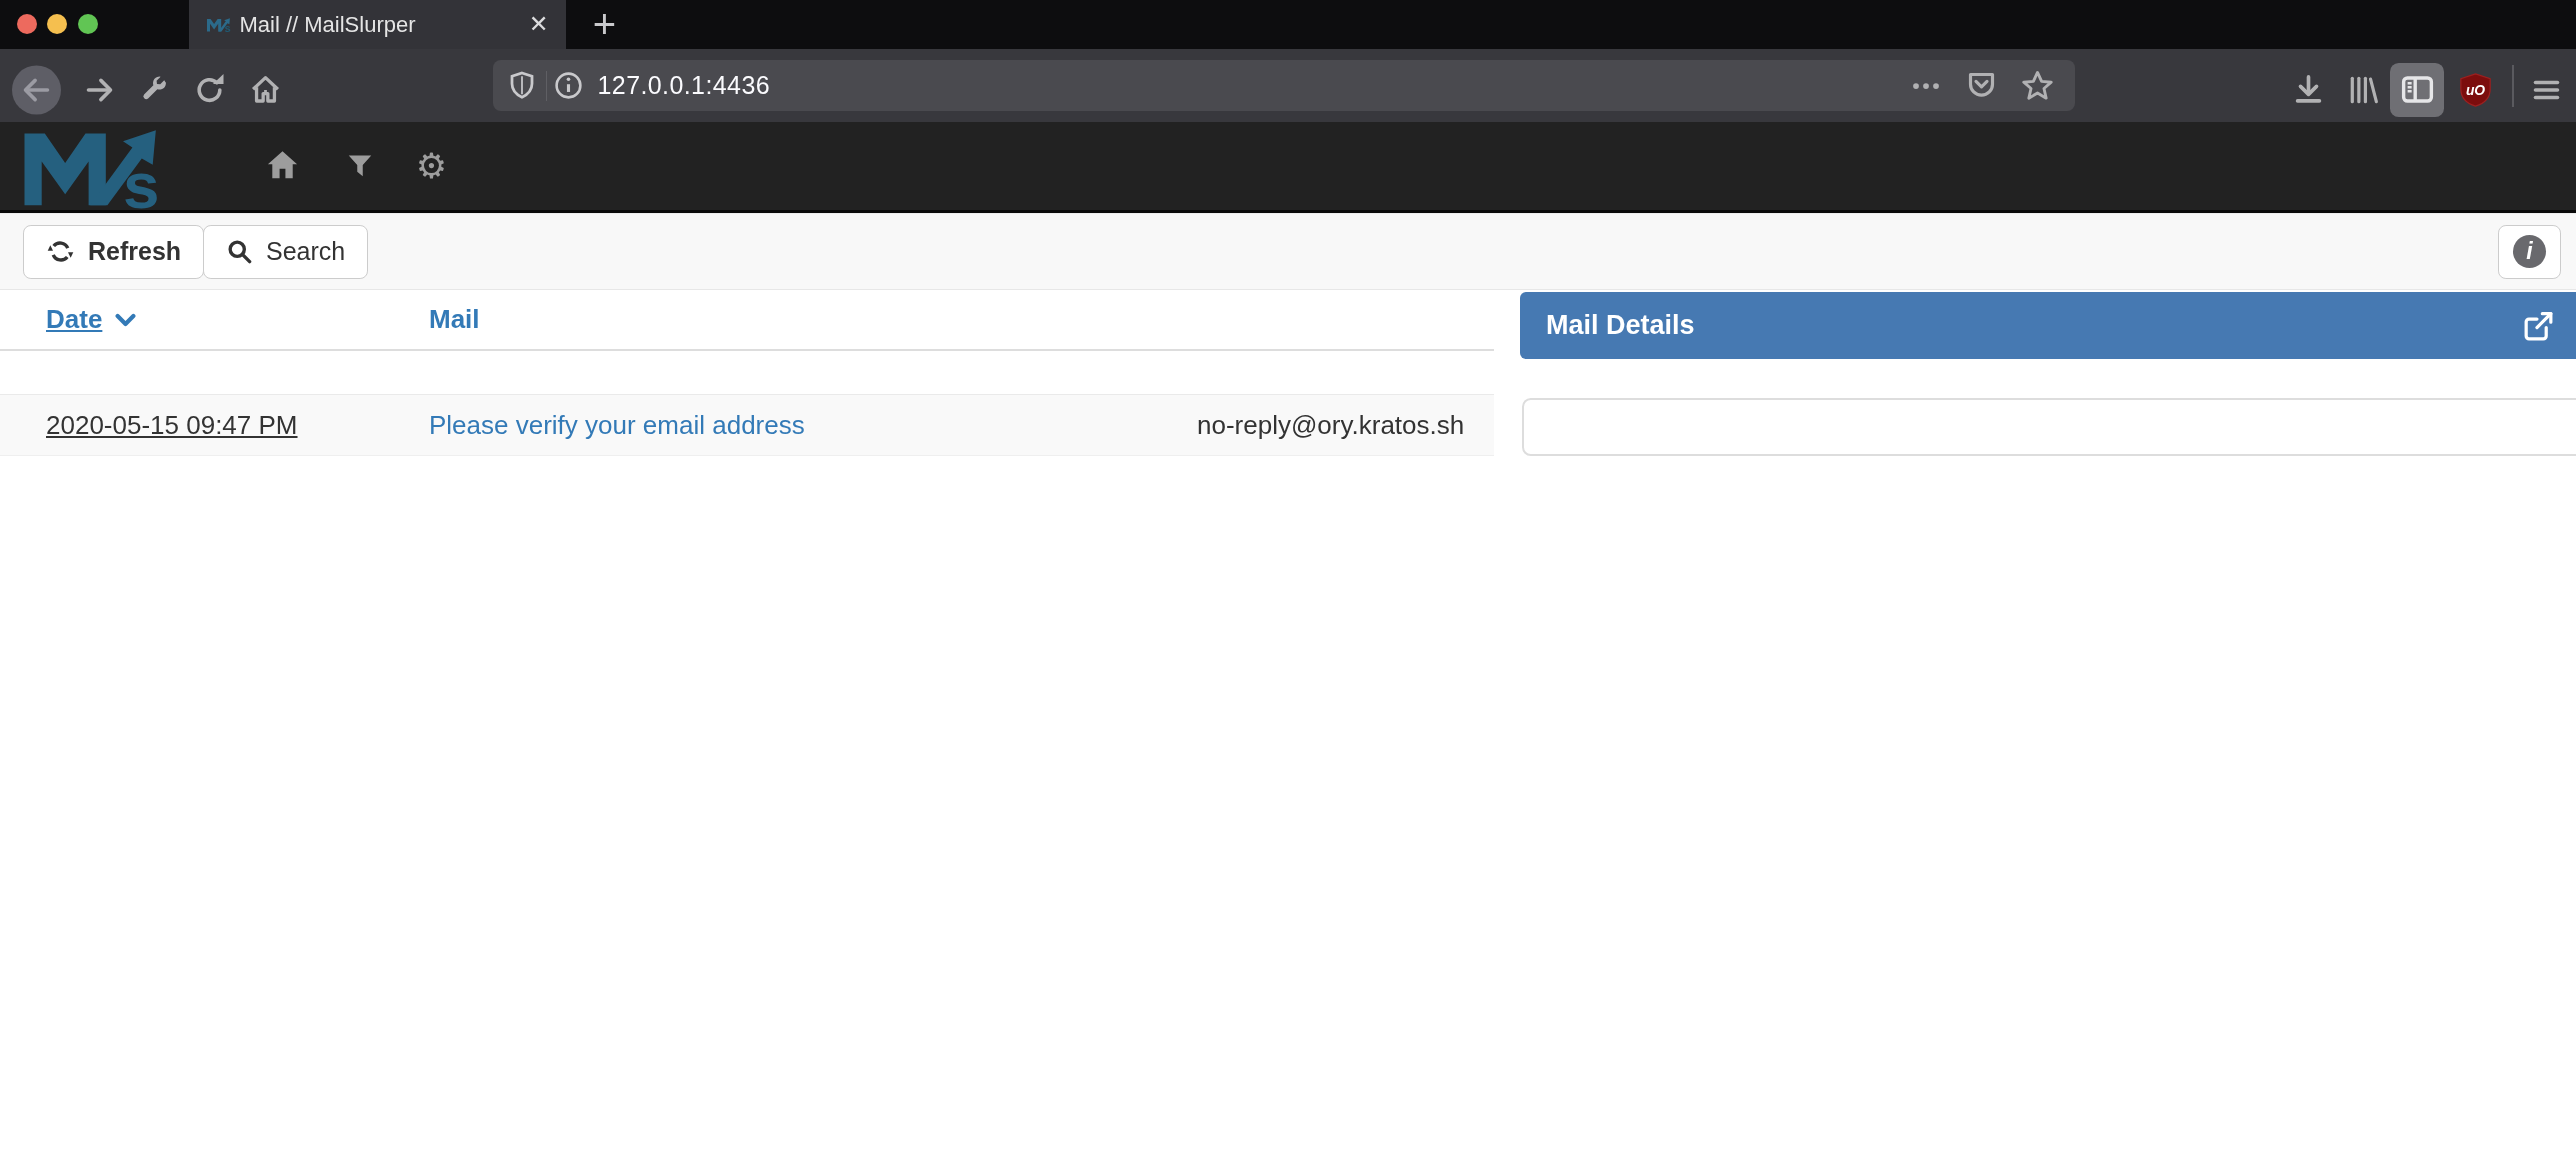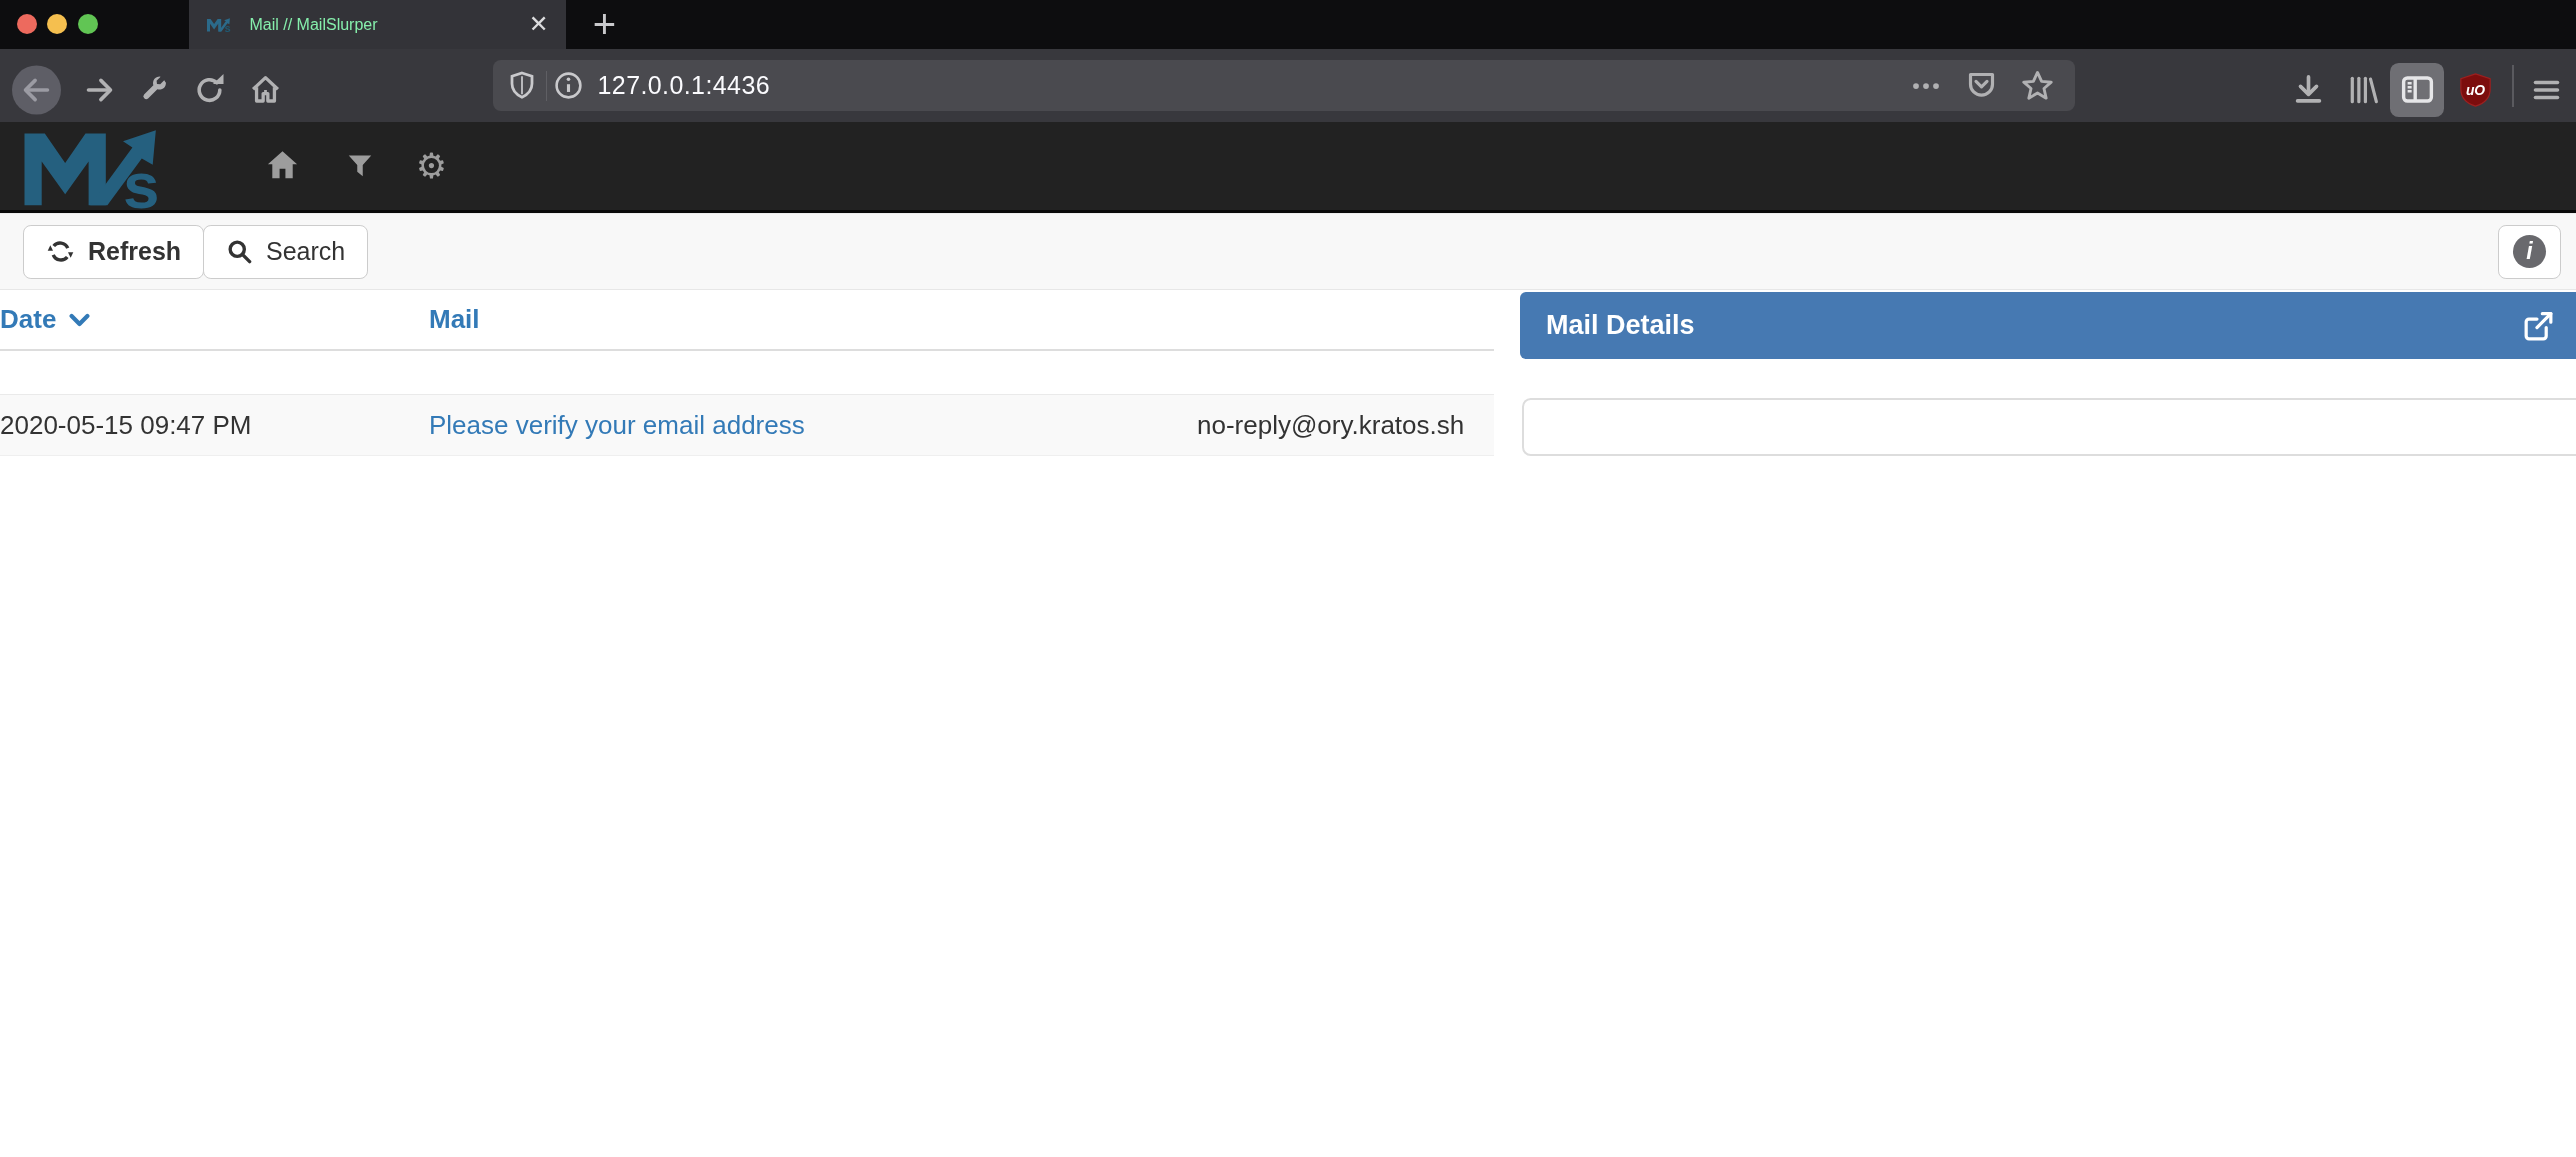--- a/index.html
+++ b/index.html
@@ -6,21 +6,21 @@
   html,body { width:2576px; height:1157px; overflow:hidden; background:#fff;
               font-family:"Liberation Sans", sans-serif; }
 
   
   .tabbar { position:absolute; left:0; top:0; width:2576px; height:49px; background:#0d0d0f; }
   .lights { position:absolute; left:16.6px; top:14px; display:flex; gap:10.5px; }
   .light { width:20px; height:20px; border-radius:50%; }
   .light.red { background:#ed6a5e; } .light.yellow { background:#f5bf4f; } .light.green { background:#61c554; }
   .tab { position:absolute; left:189px; top:0; width:377px; height:49px; background:#333338;
          display:flex; align-items:center; padding:0 17.5px; }
-  .tab-title { color:#86efac; font-size:16px; margin-left:13px; flex:1; white-space:nowrap; overflow:hidden; }
+  .tab-title { color:#e5e5e5; font-size:22px; margin-left:3px; flex:1; white-space:nowrap; overflow:hidden; }
   .tab-close { color:#dcdcde; font-size:23.6px; line-height:23.6px; cursor:default; }
   .newtab { position:absolute; left:580px; top:0; width:49px; height:49px; color:#c9c9cc; font-size:40px;
             font-weight:300; display:flex; align-items:center; justify-content:center; }
 
   
   .toolbar { position:absolute; left:0; top:49px; width:2576px; height:81px; background:#38383d; }
   .tbtn { position:absolute; top:50%; transform:translateY(-50%); display:flex; align-items:center; justify-content:center; }
   .backcircle { left:12.2px; width:49px; height:49px; border-radius:50%; background:#5e5e66; }
   .urlbar { position:absolute; left:493px; top:11.3px; width:1582px; height:51px; background:#4a4a4f;
             border-radius:7.9px; display:flex; align-items:center; }
@@ -45,21 +45,21 @@
   .btn-refresh { left:23px;font-weight:bold; }
   .btn-search { left:203px; }
   .btn-info { left:2498px; width:63px; justify-content:center; padding:0; }
   .info-circle { width:33px; height:33px; border-radius:50%; background:#69696d; color:#fff; font-size:23px;
                  font-weight:bold; display:flex; align-items:center; justify-content:center; font-style:italic; }
 
   
   .maillist { position:absolute; left:0; top:290px; width:1494px; }
   .mrow { display:grid; grid-template-columns:429px 768px 297px; align-items:center; width:1494px; }
   .mhead { height:61px; color:#337ab7; font-weight:bold; font-size:26px; border-bottom:2.6px solid #ddd; }
-  .cell-date { display:flex; align-items:center; gap:12.2px; }
+  .cell-date { padding-left:46px; display:flex; align-items:center; gap:12.2px;text-decoration:underline; }
   .row-empty { height:44px; border-bottom:1.7px solid #eaeaea; }
   .row-data { height:61px; background:#f9f9f9; border-bottom:1.7px solid #efefef; font-size:26px; color:#333; }
   .subject-link { color:#337ab7; text-decoration:none; cursor:pointer; }
 
   
   .details-header { position:absolute; left:1520px; top:292px; width:1117px; height:67px; background:#4679b2;
                     border-radius:6.1px; color:#fff; font-weight:bold; font-size:27px;
                     display:flex; align-items:center; padding-left:26px; }
   .ext-icon { position:absolute; left:1000px; top:50%; transform:translateY(-50%); }
   .details-body { position:absolute; left:1522px; top:398px; width:1117px; height:58px; background:#fff;

